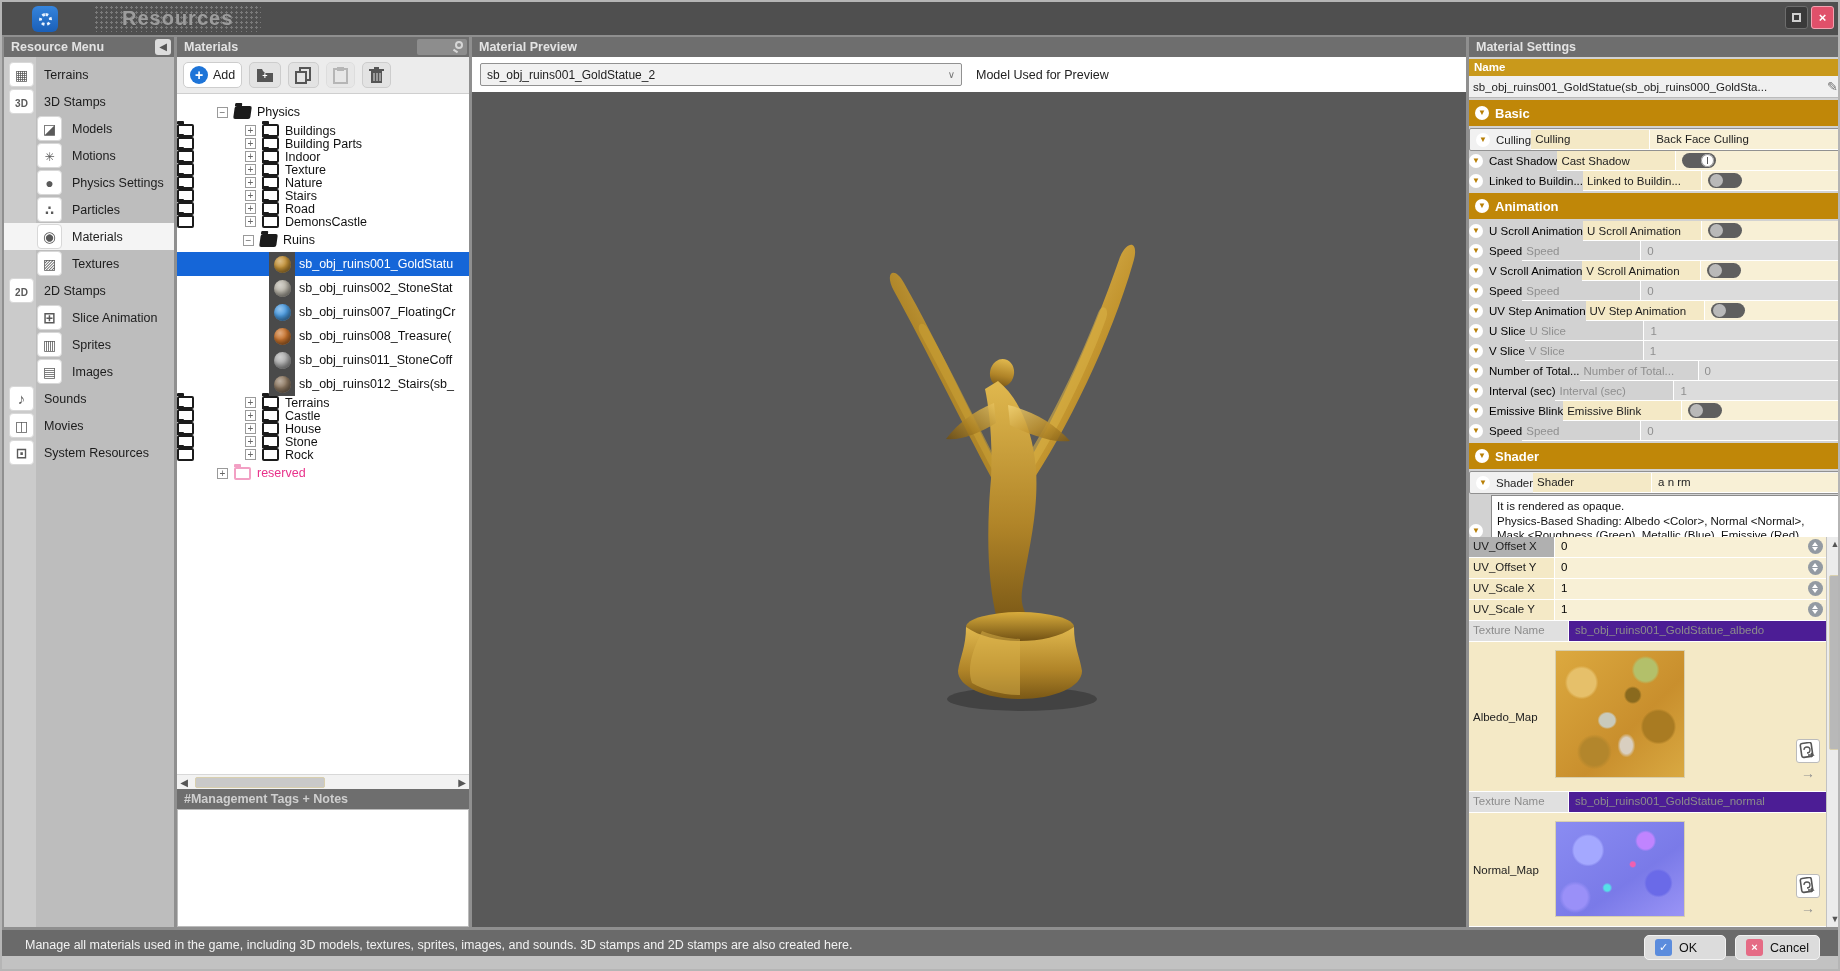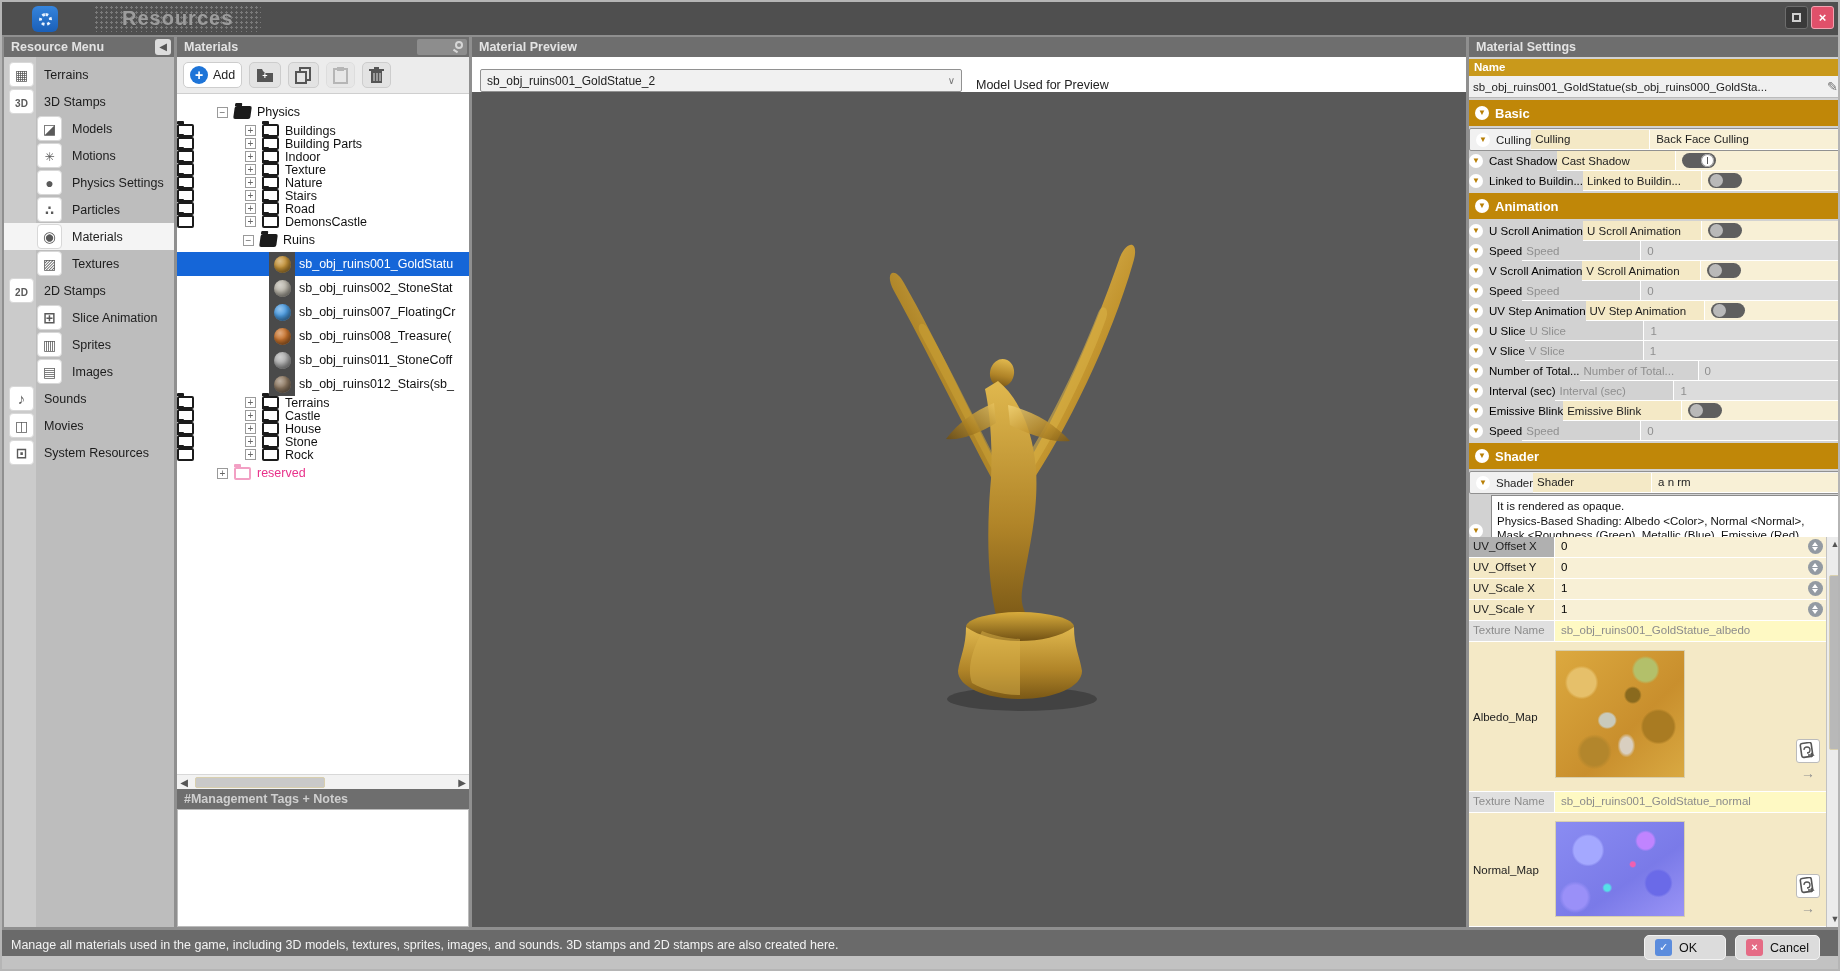--- a/index.html
+++ b/index.html
@@ -76,21 +76,21 @@
   .trow.selected .tlabel{color:#fff;}
   .hscroll{height:15px;background:#f2f2f2;display:flex;align-items:center;border-top:1px solid #d8d8d8;}
   .hscroll .arr{width:14px;text-align:center;font-size:10px;color:#555;}
   .hscroll .thumb{height:11px;width:130px;background:#c9c9c9;border-radius:2px;margin-left:4px;}
   .hscroll .spacer{flex:1;}
   .tags-head{height:20px;background:#6e6e6e;color:#cfcfcf;font-weight:bold;font-size:12.5px;line-height:20px;padding-left:7px;}
   .notes{flex:0 0 118px;background:#fff;border:1px solid #bbb;}
 
   
   .prev-panel{position:absolute;left:470px;top:35px;width:994px;height:890px;background:#fff;display:flex;flex-direction:column;}
-  .prev-toolbar{height:35px;background:#fff;display:flex;align-items:flex-end;padding:0 8px;gap:14px;}
+  .prev-toolbar{height:35px;background:#fff;display:flex;align-items:center;padding:0 8px;gap:14px;}
   .dropdown{width:482px;height:23px;background:#f1f1f1;border:1px solid #919191;border-radius:2px;display:flex;align-items:center;padding:0 6px;font-size:12px;color:#222;}
   .dropdown .dd-arrow{margin-left:auto;color:#777;font-size:10px;}
   .prev-toolbar .dd-label{font-size:12.5px;color:#222;}
   .viewport{flex:1;background:#595959;position:relative;}
   .statue{position:absolute;left:390px;top:135px;}
 
   
   .set-panel{position:absolute;left:1467px;top:35px;width:373px;height:890px;background:#d2d2d2;overflow:hidden;}
   .name-bar{height:17px;background:#c9991b;color:#fff;font-weight:bold;font-size:11.5px;line-height:17px;padding-left:5px;margin-top:2px;}
   .name-val{height:22px;background:#f0f0f0;border-bottom:1px solid #bbb;display:flex;align-items:center;font-size:11.5px;color:#222;padding:0 4px;white-space:nowrap;overflow:hidden;}
@@ -114,22 +114,22 @@
   .lower{position:absolute;left:0;right:16px;top:500px;bottom:0;overflow:hidden;background:#d2d2d2;}
   .uvrow{display:flex;height:21px;font-size:11.5px;justify-content:flex-end;}
   .uvrow .ulab{width:86px;background:#f4e9c6;color:#1c1c1c;padding:3px 4px;border-right:1px solid #fff;border-bottom:1px solid #fff;flex:0 0 auto;white-space:nowrap;}
   .uvrow.selected .ulab{background:#b0b0b0;}
   .uvrow .uval{flex:1;background:#f8f0d6;padding:3px 6px;border-bottom:1px solid #fff;position:relative;}
   .spinner{position:absolute;right:3px;top:2px;width:15px;height:15px;border-radius:50%;background:#939aa2;}
   .spinner::before,.spinner::after{content:"";position:absolute;left:4px;border-left:3.5px solid transparent;border-right:3.5px solid transparent;}
   .spinner::before{top:3px;border-bottom:4px solid #fff;}
   .spinner::after{bottom:3px;border-top:4px solid #fff;}
   .tname{display:flex;height:21px;font-size:11.5px;}
-  .tname .ulab{width:86px;background:#e0e0e0;color:#8c8c8c;padding:3px 4px;border-right:1px solid #fff;border-bottom:1px solid #fff;flex:0 0 auto;white-space:nowrap;}
-  .tname .uval{flex:1;background:#fef9c3;color:#8c8c8c;padding:3px 6px;border-bottom:1px solid #fff;white-space:nowrap;overflow:hidden;}
+  .tname .ulab{width:100px;background:#e0e0e0;color:#8c8c8c;padding:3px 4px;border-right:1px solid #fff;border-bottom:1px solid #fff;flex:0 0 auto;white-space:nowrap;}
+  .tname .uval{flex:1;background:#4c1d95;color:#8c8c8c;padding:3px 6px;border-bottom:1px solid #fff;white-space:nowrap;overflow:hidden;}
   .maprow{display:flex;background:#f4e9c6;border-bottom:1px solid #fff;position:relative;}
   .maprow .mlab{width:86px;display:flex;align-items:center;padding:0 4px;font-size:11.5px;color:#1c1c1c;flex:0 0 auto;}
   .maprow.albedo{height:150px;}
   .maprow.normal{height:114px;}
   .thumb{width:130px;height:128px;margin:8px 0;border:1px solid #d8cfae;}
   .maprow.albedo .thumb{background:
      radial-gradient(circle at 20% 25%, #e6c06a 0 10%, transparent 12%),
      radial-gradient(circle at 70% 15%, #b3c06a 0 8%, transparent 10%),
      radial-gradient(ellipse at 40% 55%, #c9cabb 0 7%, transparent 9%),
      radial-gradient(circle at 80% 60%, #a97b22 0 12%, transparent 14%),
@@ -148,21 +148,21 @@
   .map-tools{position:absolute;right:6px;bottom:10px;display:flex;flex-direction:column;align-items:center;gap:2px;}
   .map-tile{width:24px;height:24px;background:#fff;border:1px solid #bbb;border-radius:3px;display:flex;align-items:center;justify-content:center;}
   .map-arrow{color:#8f8f8f;font-size:14px;}
   .vscroll{position:absolute;right:0;top:500px;bottom:0;width:16px;background:#ececec;border-left:1px solid #c2c2c2;}
   .vscroll .arr{position:absolute;left:0;width:16px;height:15px;text-align:center;font-size:9px;color:#555;line-height:15px;}
   .vscroll .arr.up{top:0;}
   .vscroll .arr.down{bottom:0;}
   .vscroll .thumb{position:absolute;left:2px;top:30px;width:12px;height:175px;background:#b8b8b8;border-radius:2px;}
 
   
-  .statusbar{position:absolute;left:0;right:0;top:928px;height:30px;background:#6a6a6a;color:#f2f2f2;font-size:12.5px;line-height:30px;padding-left:9px;}
+  .statusbar{position:absolute;left:0;right:0;top:928px;height:30px;background:#6a6a6a;color:#f2f2f2;font-size:12.5px;line-height:30px;padding-left:23px;}
   .bottomstrip{position:absolute;left:0;right:0;bottom:0;height:13px;background:#c2c2c2;}
   .action-btns{position:absolute;right:18px;top:933px;display:flex;gap:9px;}
   .act-btn{height:25px;min-width:82px;background:#dcdcdc;border:1px solid #f2f2f2;border-radius:5px;display:flex;align-items:center;gap:7px;padding:0 10px;font-size:12.5px;color:#111;}
   .act-ico{width:17px;height:17px;border-radius:3px;color:#fff;font-size:11px;line-height:17px;text-align:center;font-weight:bold;}
   .act-ico.ok{background:#5b8cdd;}
   .act-ico.cancel{background:#e56b85;}
 </style>
 </head>
 <body>
 

